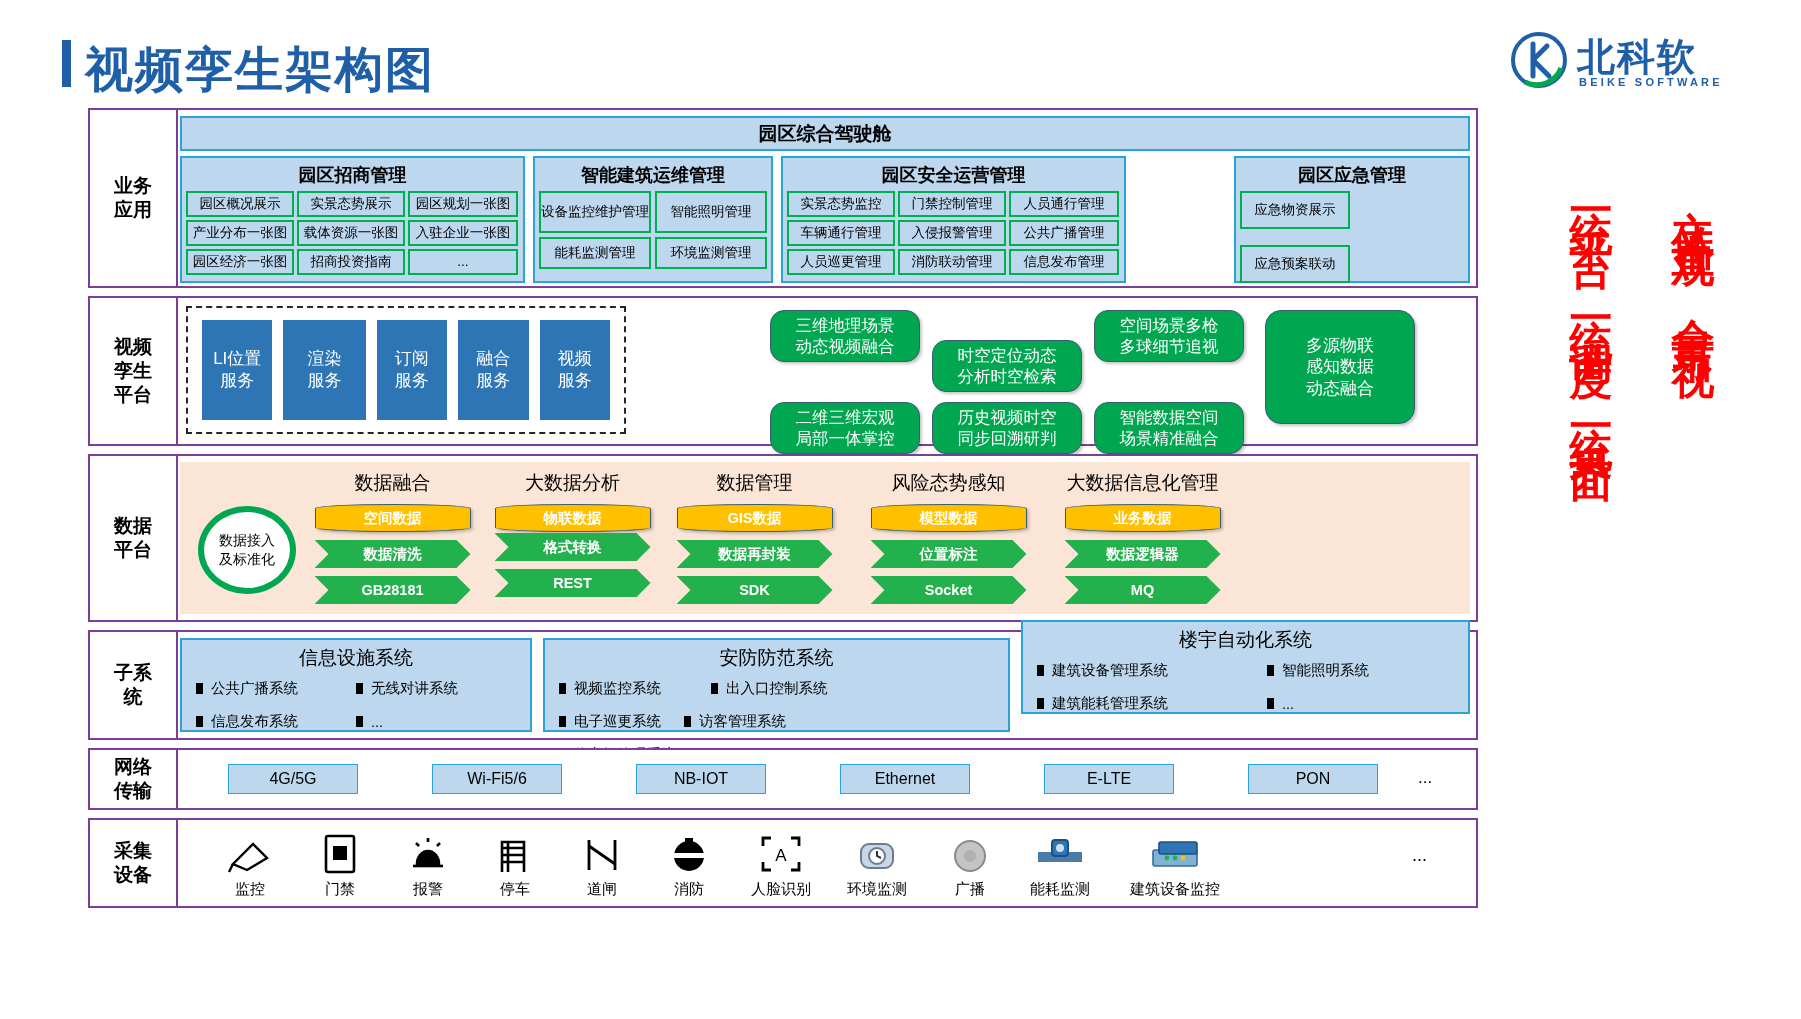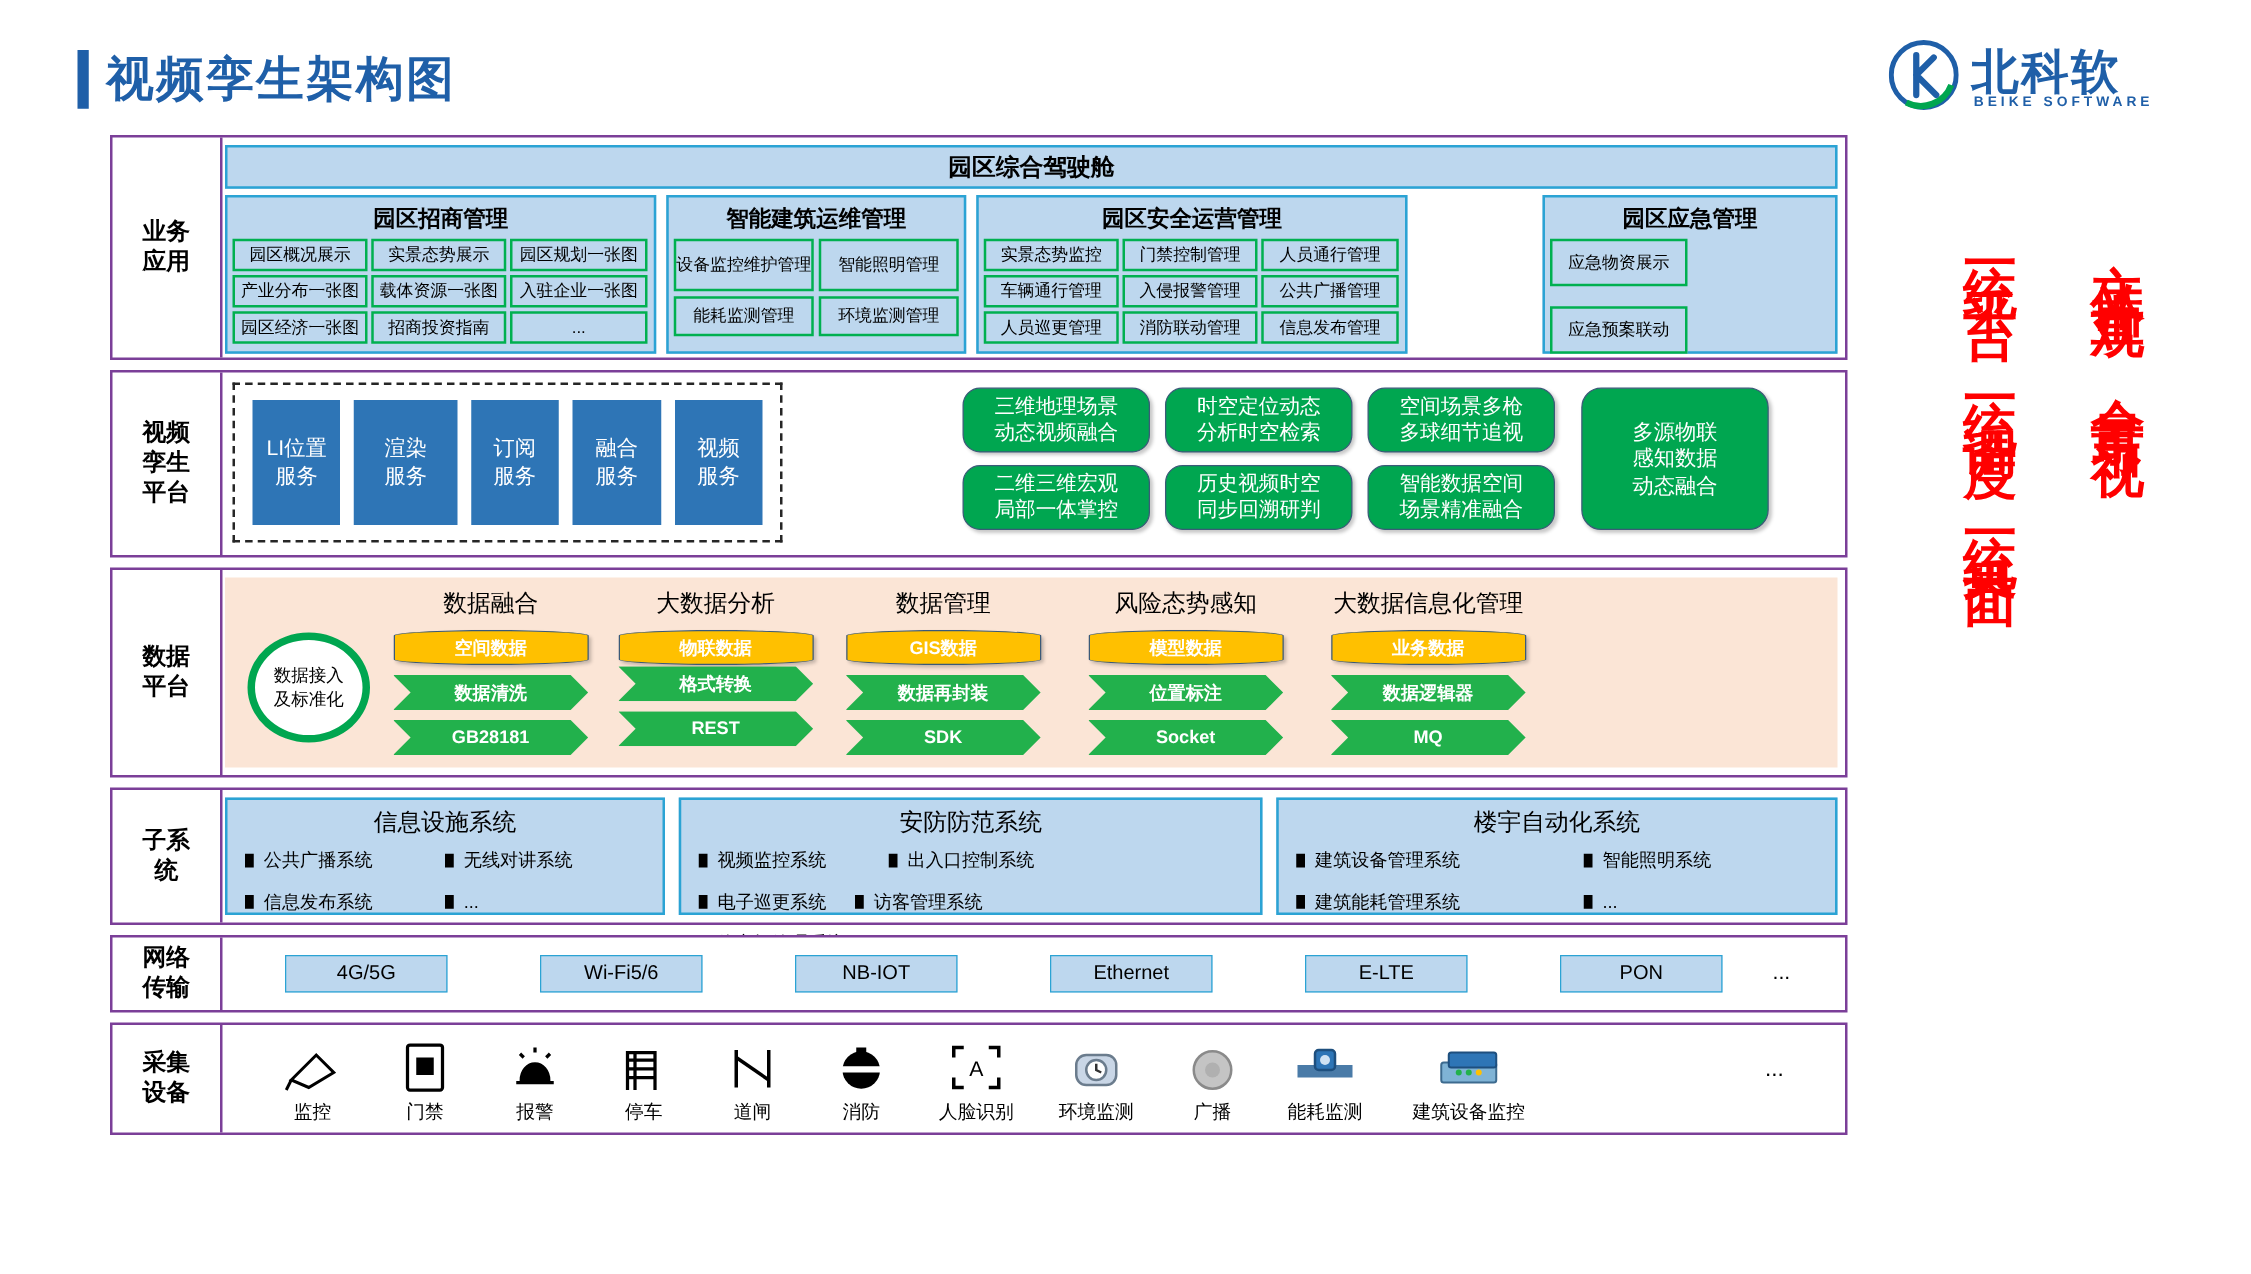--- a/index.html
+++ b/index.html
@@ -12,21 +12,21 @@
   }
 
   
   #header { position: absolute; left: 0; top: 0; width: 1801px; height: 100px; }
   #title-bar {
     position: absolute; left: 62px; top: 40px;
     width: 9px; height: 47px; background: #1F5FA8;
   }
   #page-title {
     position: absolute; left: 85px; top: 38px;
-    font-size: 38px; font-weight: bold; color: #1F5FA8;
+    font-size: 48px; font-weight: bold; color: #1F5FA8;
     letter-spacing: 2px;
   }
   #logo { position: absolute; right: 50px; top: 32px; width: 240px; height: 62px; }
   #logo-mark { position: absolute; left: 0; top: 0; width: 56px; height: 56px; }
   #logo-cn {
     position: absolute; left: 66px; top: 0px;
     font-size: 38px; font-weight: bold; color: #1F5FA8; letter-spacing: 2px;
   }
   #logo-en {
     position: absolute; left: 68px; top: 44px;
@@ -267,21 +267,21 @@
 </div>
 
 <div id="vt-green-area" style="left:770px; top:310px; width:700px; height:120px;">
   <div class="vt-green-row">
     <div class="vt-green" style="width:150px;height:52px;">
       <div>
           <div>三维地理场景</div>
           <div>动态视频融合</div>
         </div>
     </div>
-    <div class="vt-green" style="width:150px;height:52px;">
+    <div class="vt-green" style="width:150px;height:52px;margin-top:30px;">
       <div>
           <div>时空定位动态</div>
           <div>分析时空检索</div>
         </div>
     </div>
     <div class="vt-green" style="width:150px;height:52px;">
       <div>
           <div>空间场景多枪</div>
           <div>多球细节追视</div>
         </div>
@@ -426,21 +426,21 @@
       <span class="sq"></span>
         <span>停车场管理系统</span>
     </div>
     <div class="sub-item" style="width:125px;">
       <span class="sq"></span>
         <span>...</span>
     </div>
   </div>
 </div>
 
-<div class="sub-group" style="left:1021px; top:638px; width:449px; height:94px;">
+<div class="sub-group" style="left:1021px; top:620px; width:449px; height:94px;">
   <div class="sub-title">楼宇自动化系统</div>
   <div class="sub-items">
     <div class="sub-item" style="width:230px;">
       <span class="sq"></span>
         <span>建筑设备管理系统</span>
     </div>
     <div class="sub-item" style="width:180px;">
       <span class="sq"></span>
         <span>智能照明系统</span>
     </div>

